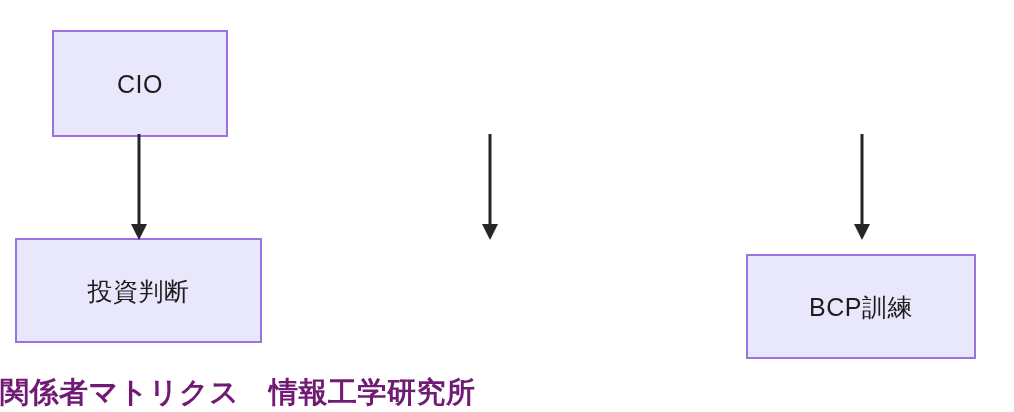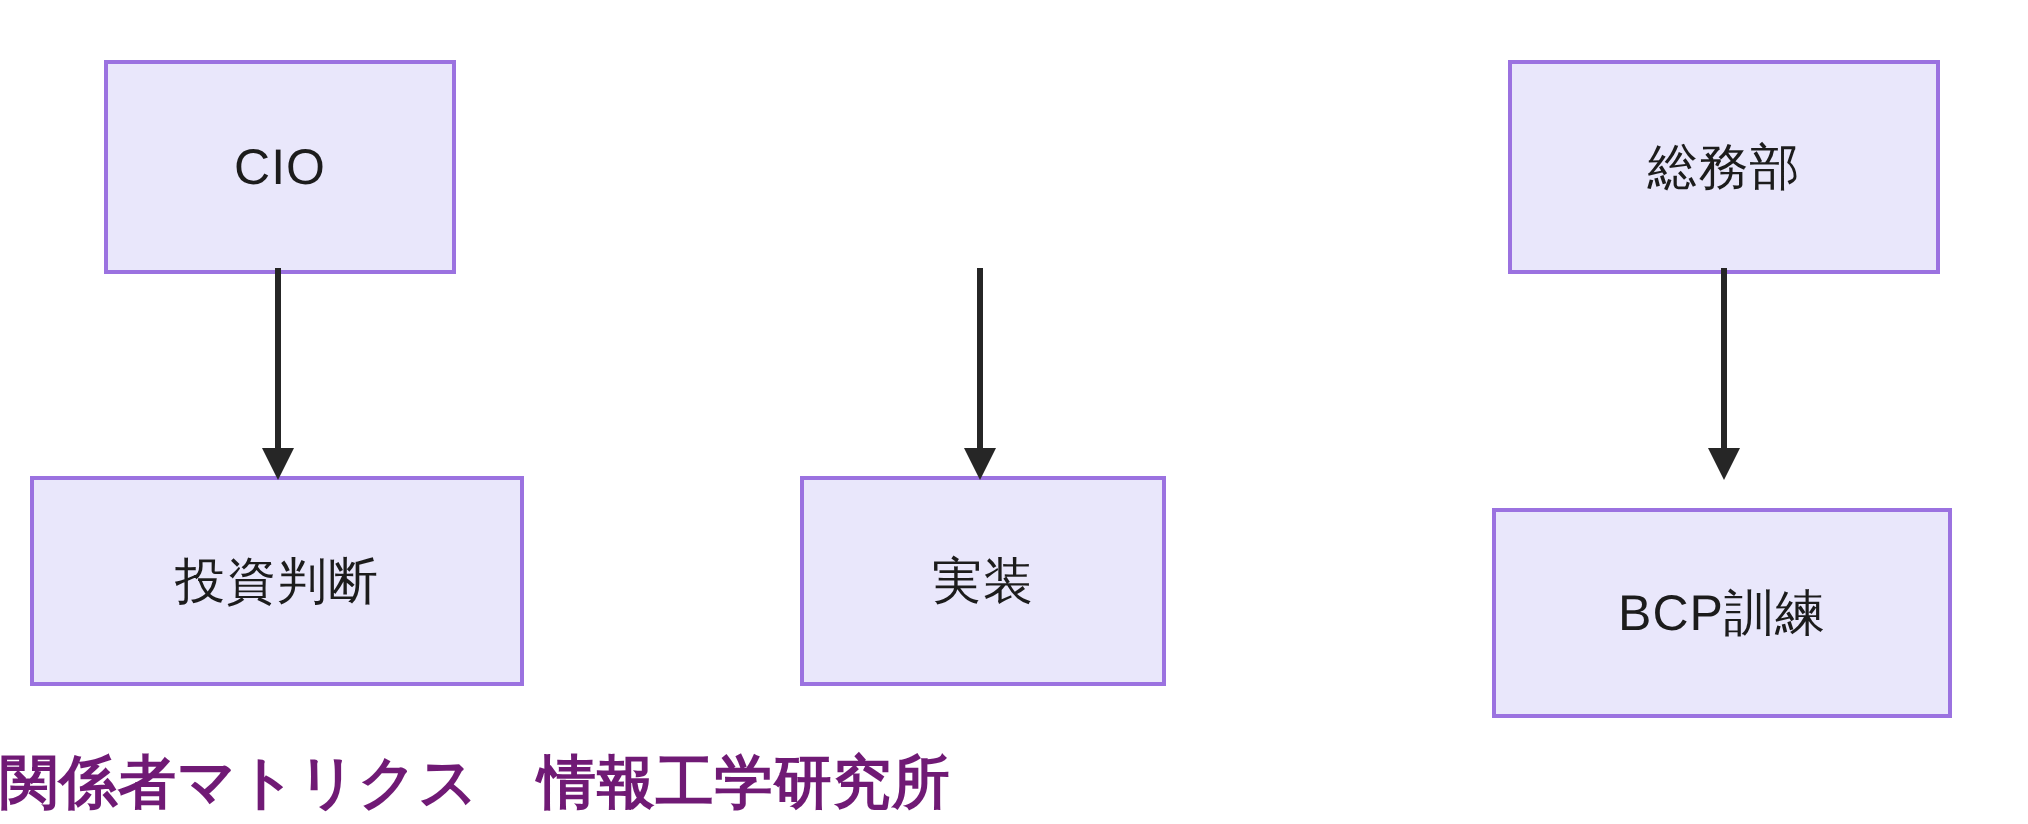--- a/index.html
+++ b/index.html
@@ -82,31 +82,25 @@
 </head>
 <body>
 
 <div id="canvas">
 
   <div class="node" id="node-cio">
     <span class="node-label">CIO</span>
   </div>
 
 
-  <div class="node" id="node-ga-dept">
-    <span class="node-label">総務部</span>
-  </div>
 
   <div class="node" id="node-investment">
     <span class="node-label">投資判断</span>
   </div>
 
-  <div class="node" id="node-impl">
-    <span class="node-label">実装</span>
-  </div>
 
   <div class="node" id="node-bcp">
     <span class="node-label">BCP訓練</span>
   </div>
 
   <div class="connector" id="conn-cio">
     <svg width="26" height="108" viewBox="0 0 26 108" xmlns="http://www.w3.org/2000/svg">
       <line x1="13" y1="0" x2="13" y2="92" stroke="#262626" stroke-width="3"></line>
       <polygon points="5,90 21,90 13,106" fill="#262626"></polygon>
     </svg>

